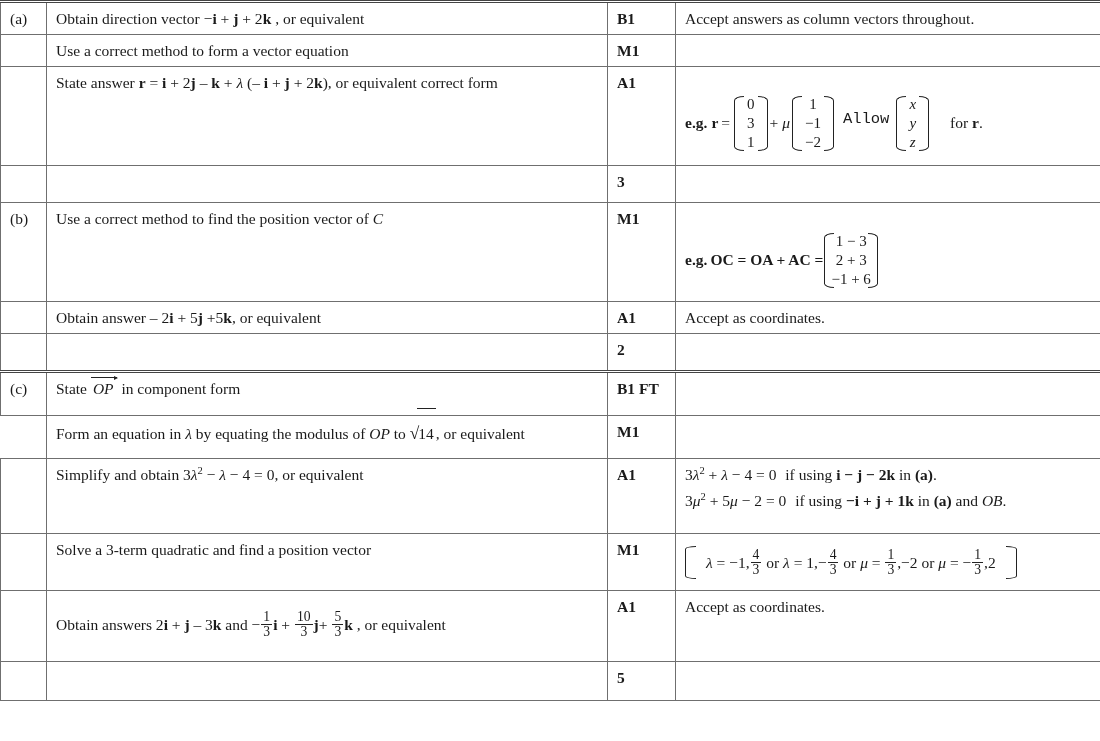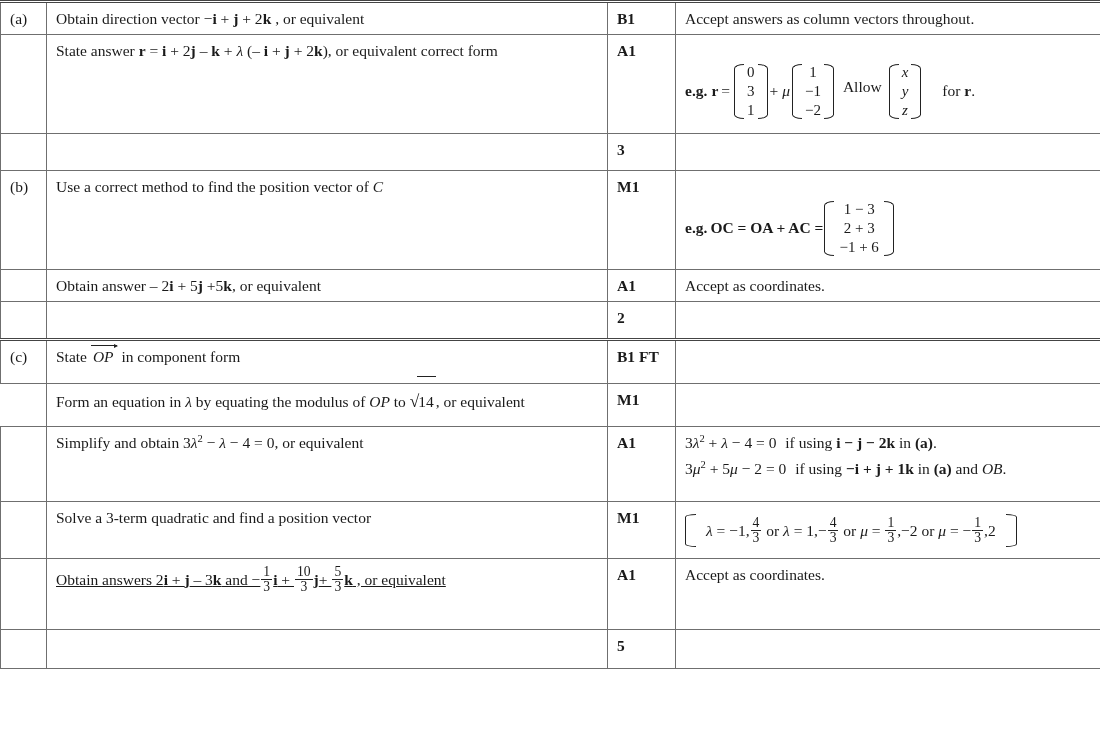--- a/index.html
+++ b/index.html
@@ -188,20 +188,26 @@
       <span>Obtain direction vector</span>
       <span class="nowrap">
         −<span class="nb">i</span> + <span class="nb">j</span> + 2<span class="nb">k</span>
       </span>
       <span>, or equivalent</span>
     </td>
     <td class="mark">B1</td>
     <td class="note">Accept answers as column vectors throughout.</td>
   </tr>
 
+  <tr>
+    <td class="part"></td>
+    <td class="sol">Use a correct method to form a vector equation</td>
+    <td class="mark">M1</td>
+    <td class="note"></td>
+  </tr>
 
   <tr>
     <td class="part"></td>
     <td class="sol" style="height:88px">
       <span>State answer</span>
       <span class="nowrap">
         <span class="nb">r</span> = <span class="nb">i</span> + 2<span class="nb">j</span> – <span class="nb">k</span> + <span class="it">λ</span> (– <span class="nb">i</span> + <span class="nb">j</span> + 2<span class="nb">k</span>)</span><span>, or equivalent correct form</span>
     </td>
     <td class="mark">A1</td>
     <td class="note">
@@ -213,21 +219,21 @@
           <span class="r">0</span>
           <span class="r">3</span>
           <span class="r">1</span>
         </span>
         <span style="margin:0 1px;">+ <span class="it">μ</span></span>
         <span class="vec">
           <span class="r">1</span>
           <span class="r">−1</span>
           <span class="r">−2</span>
         </span>
-        <span style="margin:0 6px 9px 8px;">Allow</span>
+        <span style="margin:0 6px 9px 8px;font-family:Liberation Mono, monospace;">Allow</span>
         <span class="vec">
           <span class="r it">x</span>
           <span class="r it">y</span>
           <span class="r it">z</span>
         </span>
         <span style="margin-left:20px;">for <span class="nb">r</span>.</span>
       </div>
     </td>
   </tr>
 
@@ -242,21 +248,21 @@
     <td class="part">(b)</td>
     <td class="sol" style="height:88px">
       <span>Use a correct method to find the position vector of</span>
       <span class="it">C</span>
     </td>
     <td class="mark">M1</td>
     <td class="note">
       <div style="display:flex;align-items:center;margin-top:23px;white-space:nowrap;">
         <span class="eg">e.g.</span>
         <span class="nb" style="margin-left:3px;">OC = OA + AC =</span>
-        <span class="vec" style="padding:0 13px;">
+        <span class="vec" style="padding:0 5px;">
           <span class="r">1 − 3</span>
           <span class="r">2 + 3</span>
           <span class="r">−1 + 6</span>
         </span>
       </div>
     </td>
   </tr>
 
   <tr>
     <td class="part"></td>
@@ -329,21 +335,21 @@
     <td class="note">
       <div style="margin-top:6px;white-space:nowrap;">
         <span class="bigparen"><span class="it">λ</span> = −1,<span class="frac"><span class="n">4</span><span class="d">3</span></span> or <span class="it">λ</span> = 1,−<span class="frac"><span class="n">4</span><span class="d">3</span></span> or <span class="it">μ</span> = <span class="frac"><span class="n">1</span><span class="d">3</span></span>,−2 or <span class="it">μ</span> = −<span class="frac"><span class="n">1</span><span class="d">3</span></span>,2</span>
       </div>
     </td>
   </tr>
 
   <tr>
     <td class="part"></td>
     <td class="sol" style="height:60px">
-      <div style="white-space:nowrap;text-decoration:underline;">
+      <div style="margin-top:13px;white-space:nowrap;">
         Obtain answers 2<span class="nb">i</span> + <span class="nb">j</span> – 3<span class="nb">k</span> and
         −<span class="frac"><span class="n">1</span><span class="d">3</span></span><span class="nb">i</span> +
         <span class="frac"><span class="n">10</span><span class="d">3</span></span><span class="nb">j</span>+
         <span class="frac"><span class="n">5</span><span class="d">3</span></span><span class="nb">k</span> , or equivalent
       </div>
     </td>
     <td class="mark">A1</td>
     <td class="note">Accept as coordinates.</td>
   </tr>
 

